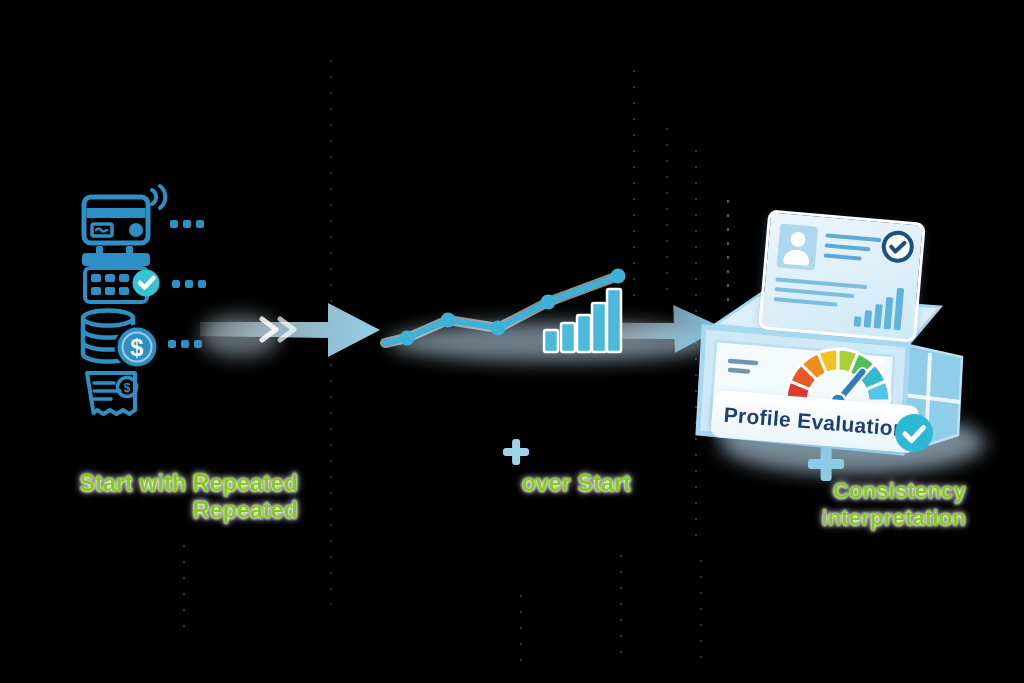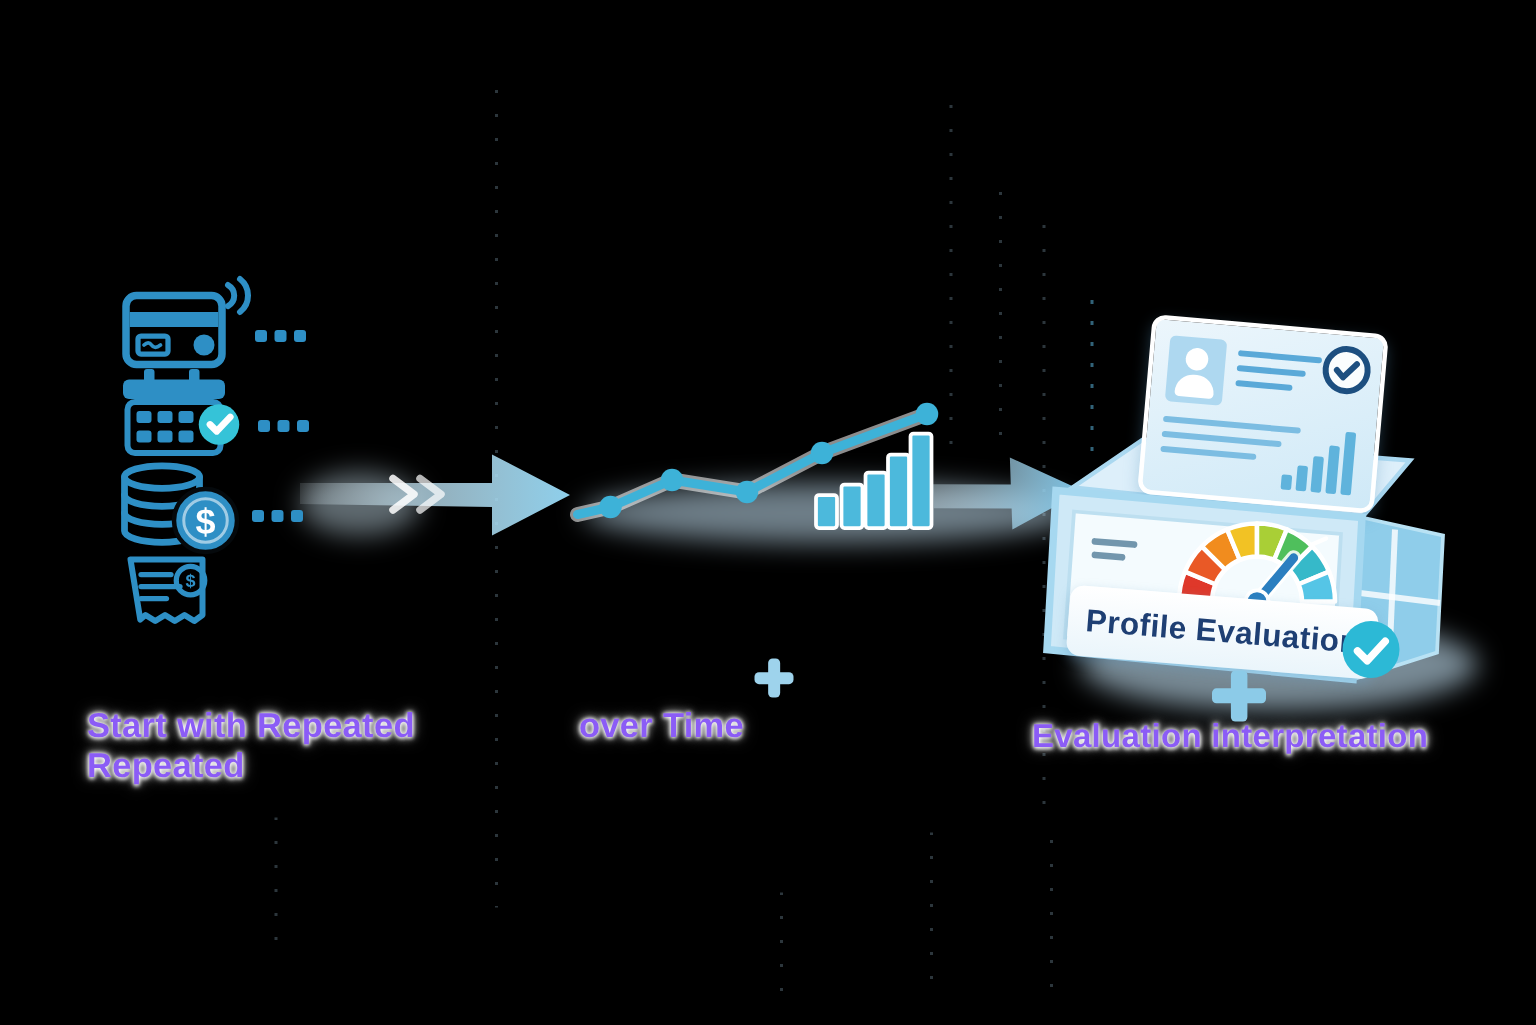--- a/index.html
+++ b/index.html
@@ -6,21 +6,21 @@
   #stage{position:relative;width:1024px;height:683px;background:#000;overflow:hidden;
          font-family:"Liberation Sans",sans-serif;}
   .abs{position:absolute;}
 
   
   .noise-col{position:absolute;width:2px;
     background:repeating-linear-gradient(to bottom, rgba(110,135,150,.40) 0 2px, transparent 2px 16px);}
   .noise-col.blue{background:repeating-linear-gradient(to bottom, rgba(90,180,220,.55) 0 3px, transparent 3px 14px);}
 
   
-  .step-label{position:absolute;text-align:left;color:#8b5cf6;font-weight:700;
+  .step-label{position:absolute;text-align:right;color:#84cc16;font-weight:700;
     font-size:23px;line-height:27px;letter-spacing:.2px;
     text-shadow:0 0 3px #fff,0 0 6px rgba(255,255,255,.95),0 1px 3px rgba(255,255,255,.85),0 0 10px rgba(255,255,255,.5);}
 
   
   .shadow-blob{position:absolute;border-radius:50%;filter:blur(9px);}
 
   
   .sparkle{position:absolute;}
   .sparkle::before,.sparkle::after{content:"";position:absolute;background:currentColor;border-radius:3px;}
   .sparkle::before{left:50%;top:0;width:30%;height:100%;transform:translateX(-50%);}
@@ -234,19 +234,19 @@
   </svg>
 
   <div class="sparkle" style="left:503px;top:439px;width:26px;height:26px;color:#9ed3ec;"></div>
   <div class="sparkle" style="left:808px;top:447px;width:36px;height:34px;color:#8ccbe8;"></div>
 
   <div class="step-label" style="left:58px;top:470px;width:240px;">
     <div>Start with Repeated</div>
     <div>Repeated</div>
   </div>
   <div class="step-label" style="left:386px;top:470px;width:245px;">
-    <div>over Time</div>
+    <div>over Start</div>
   </div>
   <div class="step-label" style="left:688px;top:477px;width:278px;font-size:22px;">
-    <div>Evaluation interpretation</div>
+    <div>Consistency interpretation</div>
   </div>
 
 </div>
 
 </body></html>

